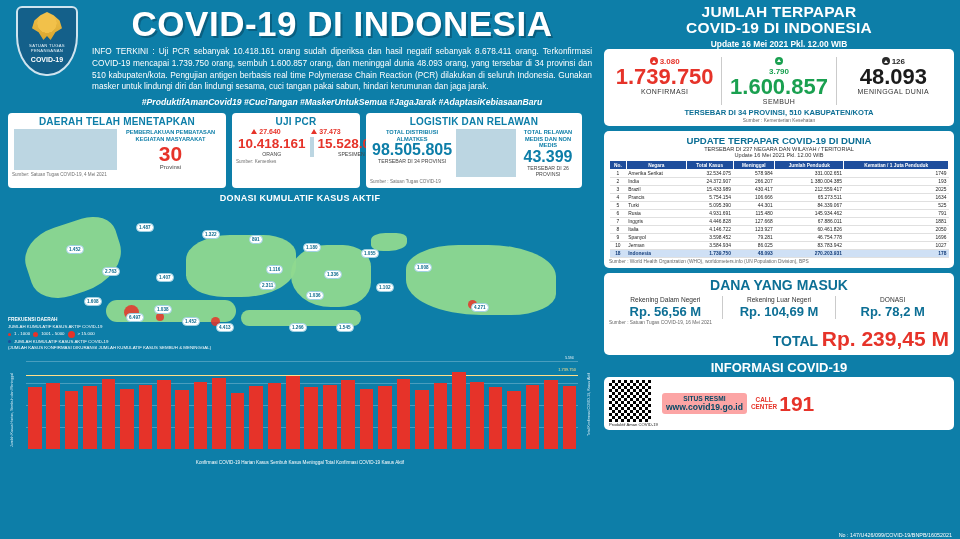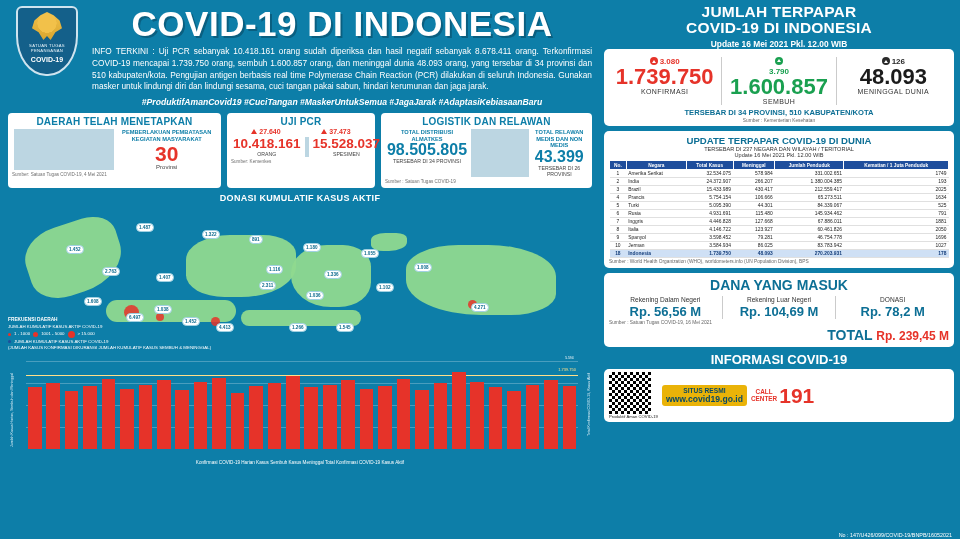--- a/index.html
+++ b/index.html
@@ -44,21 +44,21 @@
   }
   .info-blk { font-size: 8.3px; line-height: 1.42; text-align:justify; margin-top:5px; color:#ffffff;}
   .hashtags { font-size:8.6px; font-weight:bold; font-style:italic; text-align:center; margin-top:4px; color:#ffffff;}
 
   
   .cards { display:flex; gap:6px; padding: 6px 8px 0 8px; }
   .card { background:#ffffff; border-radius:4px; color:#0e6a92; padding:3px 4px 4px; }
   .card-title { text-align:center; font-size:10px; font-weight:bold; color:#0d7ea8; letter-spacing:.2px; }
   .src { font-size:4.6px; color:#6f6f6f; margin-top:2px; }
   .c1 { width: 218px; }
-  .c2 { width: 148px; }
+  .c2 { width: 128px; }
   .c3 { width: 216px; }
   .two-col { display:flex; margin-top:2px; }
   .two-col > div { flex:1; text-align:center; padding:0 2px;}
   .divider-v { width:1px; background:#bcd6e2; margin:0 2px; }
   .hd-sm { font-size:5.7px; font-weight:bold; color:#0d7ea8; line-height:1.15; }
   .big-num { font-size:21px; font-weight:bold; color:#e63329; line-height:1; margin-top:1px;}
   .unit { font-size:6px; color:#444; }
   .pill-row { display:flex; justify-content:space-around; margin-top:1px; }
   .pill { display:flex; align-items:center; gap:2px; font-size:7px; color:#e63329; font-weight:bold;}
   .arrow-up { width:0;height:0;border-left:3px solid transparent;border-right:3px solid transparent;border-bottom:5px solid #e63329;}
@@ -127,29 +127,29 @@
   table.world td.c { text-align:center; }
   table.world td.l { text-align:left; }
   table.world tr.hl td { background:#cfe0f5; font-weight:bold; color:#123c7a;}
 
   .dana-title { text-align:center; font-size:14px; font-weight:bold; color:#0d6f95; }
   .dana-row { display:flex; margin-top:3px; }
   .dana-col { flex:1; text-align:center; }
   .dana-col .h { font-size:6.6px; color:#333; }
   .dana-col .v { font-size:13px; font-weight:bold; color:#0d6f95; margin-top:1px;}
   .total-row { text-align:right; font-size:14px; font-weight:bold; color:#0d6f95; margin-top:2px;}
-  .total-row .red { color:#e63329; font-size:12px;}
+  .total-row .red { color:#e63329; font-size:21px;}
 
   .info-panel { display:flex; gap:4px; align-items:center; }
   .qr { width:42px; height:42px; background:
       repeating-linear-gradient(90deg,#000 0 3px,#fff 3px 6px),
       repeating-linear-gradient(0deg,#000 0 3px,#fff 3px 6px);
       background-blend-mode: difference; flex:none;}
   .qr-cap { font-size:4.2px; text-align:center; color:#222; line-height:1.2;}
-  .site-btn { background:#eab308; color:#0a4a66; border-radius:3px; padding:2px 4px; text-align:center;}
+  .site-btn { background:#fca5a5; color:#0a4a66; border-radius:3px; padding:2px 4px; text-align:center;}
   .site-btn .s1 { font-size:6.6px; font-weight:bold; }
   .site-btn .s2 { font-size:8.6px; font-weight:bold; }
   .call { display:flex; align-items:center; gap:2px;}
   .call .cl { font-size:6.4px; font-weight:bold; color:#e63329; line-height:1; text-align:center;}
   .call .num { font-size:21px; font-weight:bold; color:#e63329; line-height:1;}
   .info-hdr { text-align:center; font-size:13px; font-weight:bold; color:#ffffff; margin-bottom:2px;}
   .footer-no { position:absolute; right:8px; bottom:1px; font-size:5.4px; color:#ffffff;}
 </style>
 </head>
 <body>

